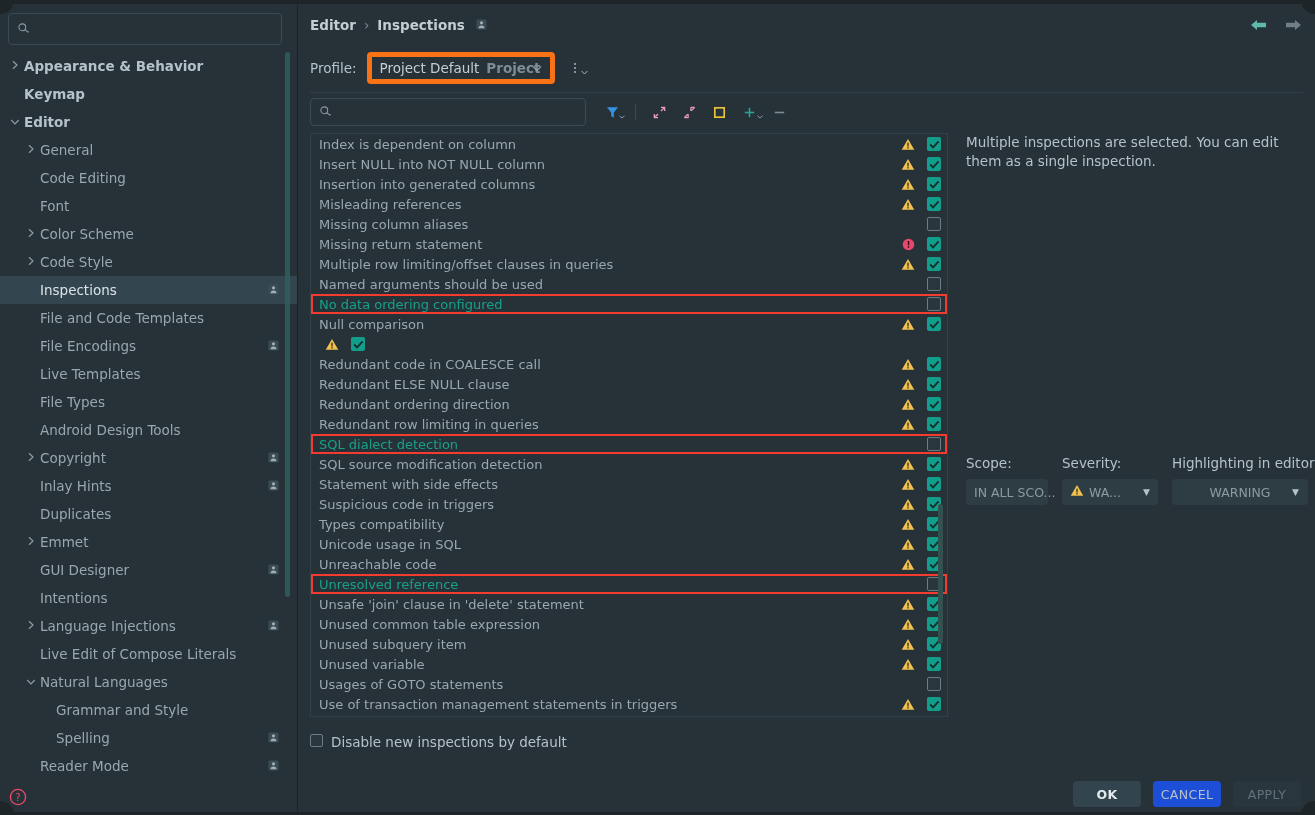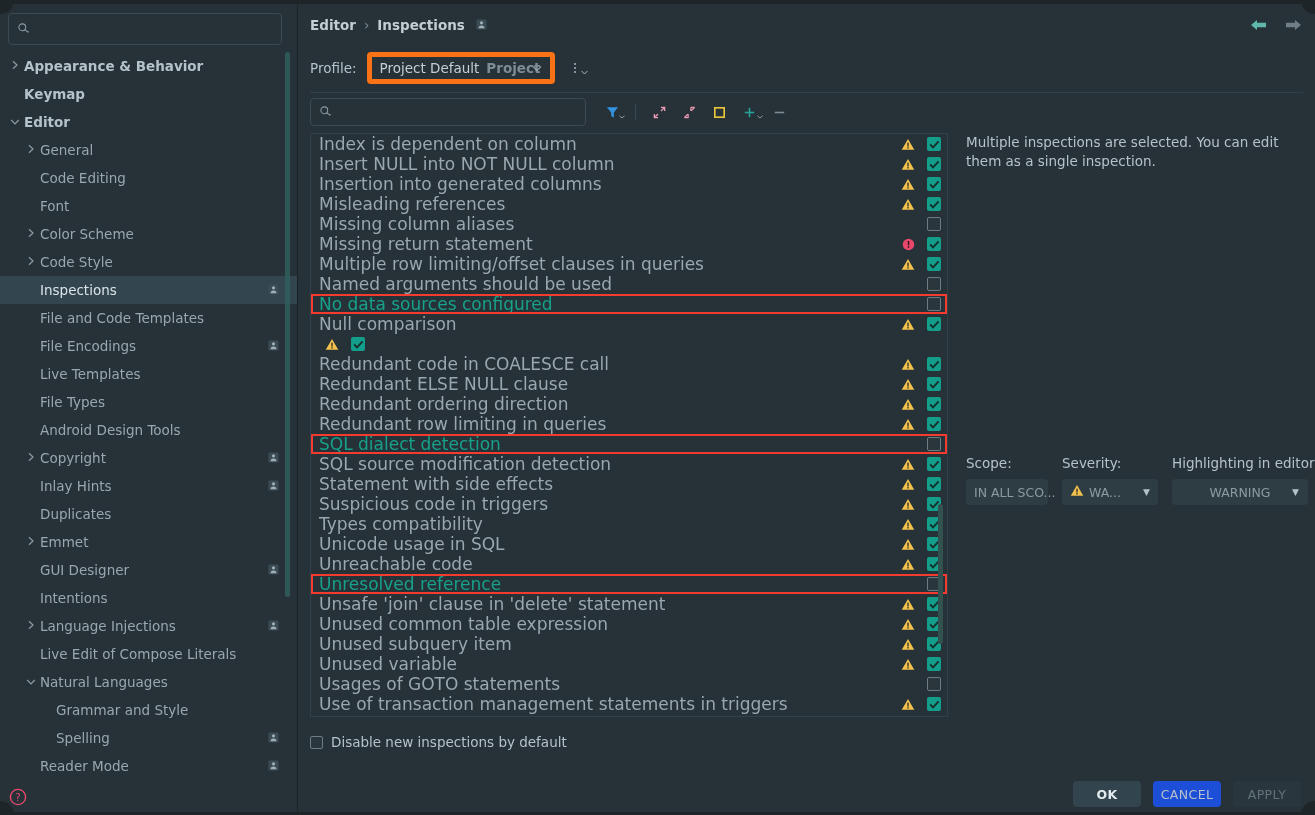--- a/index.html
+++ b/index.html
@@ -144,21 +144,21 @@
     width: 638px; height: 584px;
     background: #263238;
     border: 1px solid #31404a;
     overflow: hidden;
   }
   .row {
     position: relative;
     height: 20px;
     display: flex; align-items: center;
     padding-left: 8px;
-    font-size: 17px;
+    font-size: 13px;
     color: #9aa7ae;
     white-space: nowrap;
   }
   .row.hl { color: #17a08a; }
   .row .rname { flex: 1 1 auto; }
   .row .sev {
     width: 26px; flex: 0 0 26px;
     display: flex; align-items: center; justify-content: center;
   }
   .row .cb {
@@ -209,21 +209,21 @@
   }
   .ctrl-scope { width: 82px; }
   .ctrl-sev { width: 96px; }
   .ctrl-hl { width: 136px; justify-content: center; position: relative; }
   .ctrl-hl .dd { position: absolute; right: 9px; }
   .dd-tri { font-size: 9px; color: #b6c2c9; }
 
   
   .bottom-chk {
     position: absolute; left: 12px; top: 734px;
-    display: flex; align-items: center; gap: 8px;
+    display: flex; align-items: flex-start; gap: 8px;
     font-size: 13.5px; color: #b6c2c9;
   }
   .bottom-chk .chk-off { width: 13px; height: 13px; }
   .btn-row {
     position: absolute; right: 14px; top: 781px;
     display: flex; gap: 12px;
   }
   .btn {
     height: 26px; min-width: 68px;
     border-radius: 4px;
@@ -648,21 +648,21 @@
             </span>
           </div>
           <div class="row">
             <span class="rname">Named arguments should be used</span>
             <span class="sev"></span>
             <span class="cb">
               <span class="chk-off"></span>
             </span>
           </div>
           <div class="row hl">
-            <span class="rname">No data sources configured</span>
+            <span class="rname">No data ordering configured</span>
             <span class="sev"></span>
             <span class="cb">
               <span class="chk-off"></span>
             </span>
             <span class="redbox"></span>
           </div>
           <div class="row">
             <span class="rname">Null comparison</span>
             <span class="sev">
               <svg width="14" height="13" viewBox="0 0 16 15">

